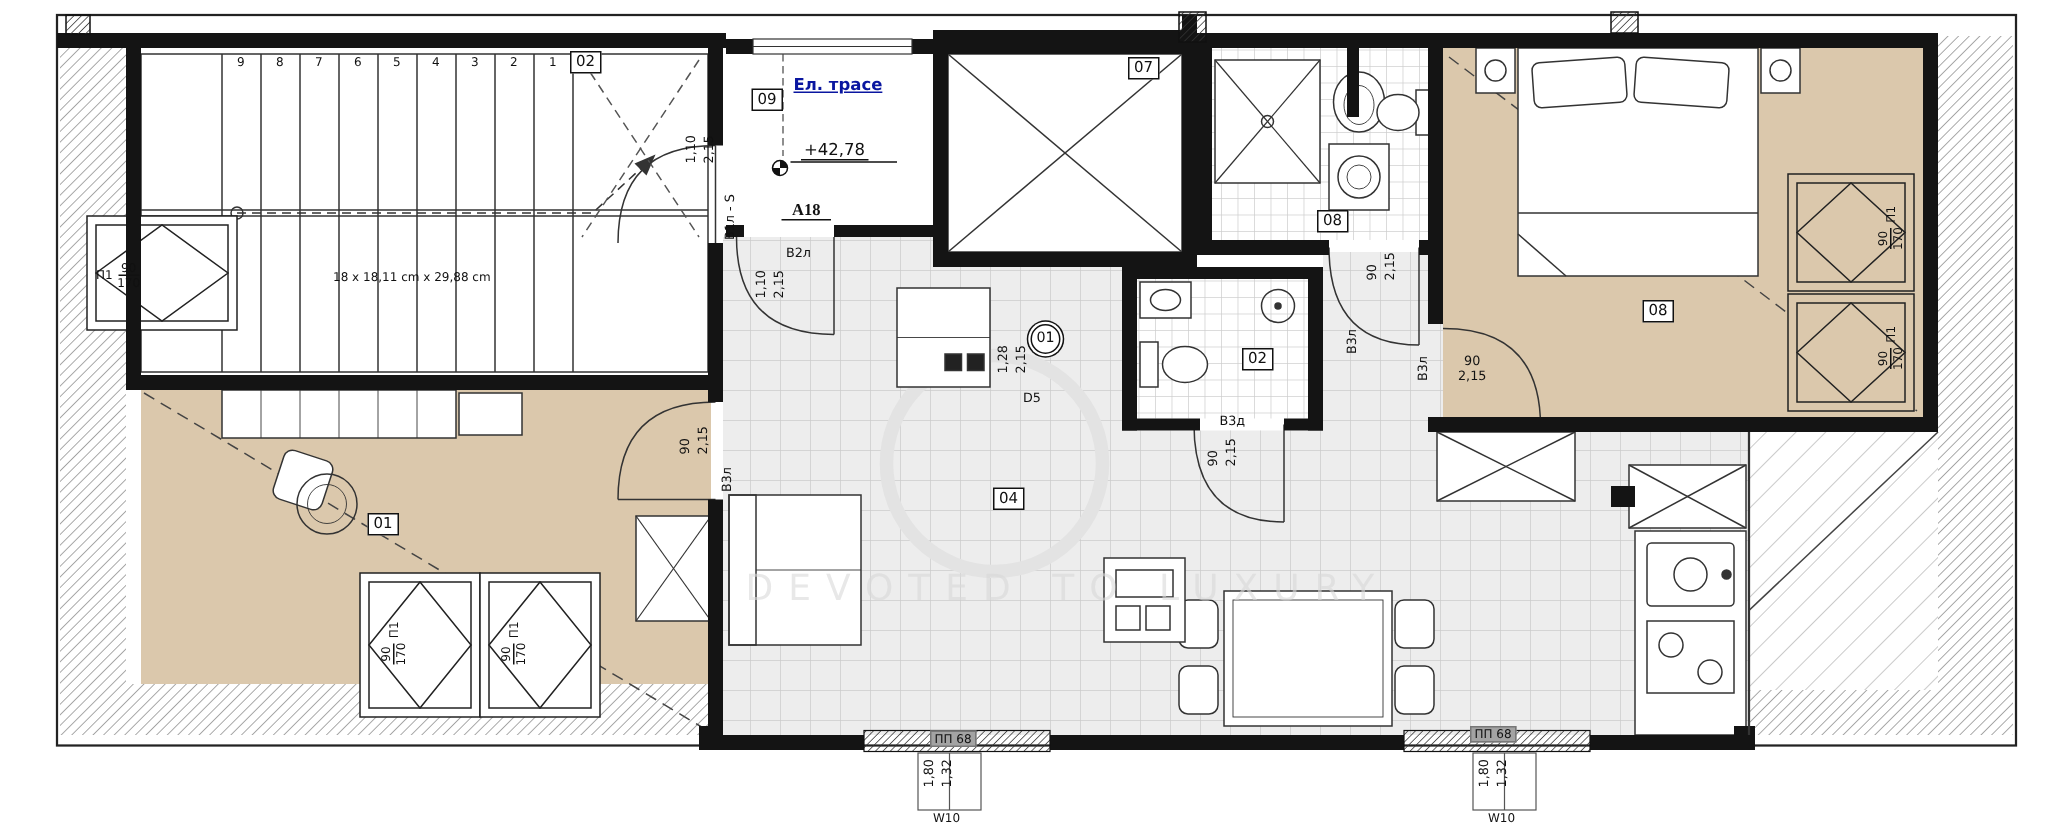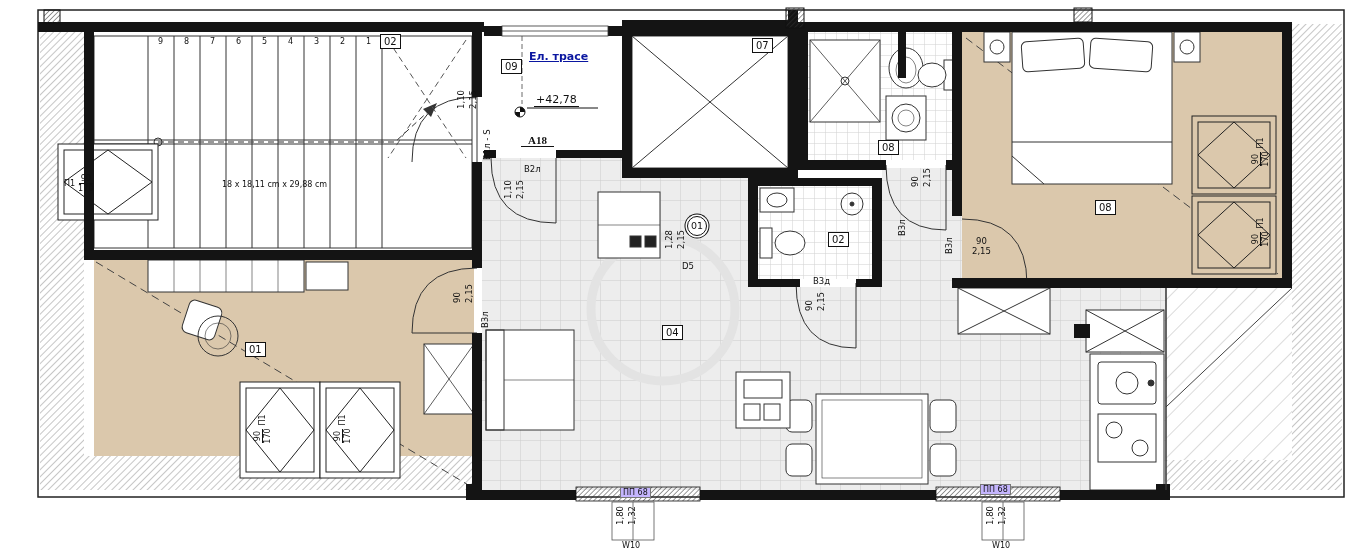--- a/index.html
+++ b/index.html
@@ -20,21 +20,21 @@
   .num  { font-size:8px; }
   .vcol { writing-mode:vertical-rl; transform:rotate(180deg); font-size:8.5px; line-height:10px; }
   .vrow { display:flex; gap:2px; }
   .hstack { text-align:center; font-size:8.5px; line-height:10px; }
   .frac { display:inline-flex; flex-direction:column; align-items:center; font-size:8px; line-height:9px; }
   .frac .top { border-bottom:1px solid #111; padding:0 2px; }
   .sky { display:flex; align-items:center; gap:3px; font-size:8px; }
   .rot90 { transform:rotate(-90deg); display:flex; align-items:center; justify-content:center; gap:3px; }
   .wm { position:absolute; left:497px; top:378px; font-size:24px; letter-spacing:10px;
         color:#d9d9d9; opacity:.6; font-weight:500; }
-  .pp { font-size:8px; background:#c4b5fd; padding:0 2px; border:0.5px solid #777; }
+  .pp { font-size:8px; background:#a3a3a3; padding:0 2px; border:0.5px solid #777; }
 </style>
 </head>
 <body>
 
 <div class="plan">
 
 <svg width="1366" height="553" viewBox="0 0 1366 553">
   <defs>
     <pattern id="tile" width="20" height="20" patternUnits="userSpaceOnUse">
       <path d="M20 0H0V20" fill="none" stroke="#cbcbcb" stroke-width="1"></path>
@@ -289,20 +289,21 @@
 
   <g>
     <line x1="522" y1="36" x2="522" y2="104" stroke="#444" stroke-width="0.8" stroke-dasharray="5,3"></line>
     <circle cx="520" cy="112" r="5" fill="#fff" stroke="#111"></circle>
     <path d="M520,112 L520,107 A5,5 0 0 1 525,112 Z" fill="#111"></path>
     <path d="M520,112 L520,117 A5,5 0 0 1 515,112 Z" fill="#111"></path>
     <line x1="527" y1="108" x2="598" y2="108" stroke="#111" stroke-width="1"></line>
   </g>
 </svg>
 
+<div class="wm">DEVOTED TO LUXURY</div>
 
 <div class="labels">
 
   <div class="lbl tag" style="left:380px;top:34px">02</div>
   <div class="lbl tag" style="left:501px;top:59px">09</div>
   <div class="lbl tag" style="left:752px;top:38px">07</div>
   <div class="lbl tag" style="left:662px;top:325px">04</div>
   <div class="lbl tag-circle" style="left:687px;top:216px">01</div>
   <div class="lbl tag" style="left:828px;top:232px">02</div>
   <div class="lbl tag" style="left:878px;top:140px">08</div>

